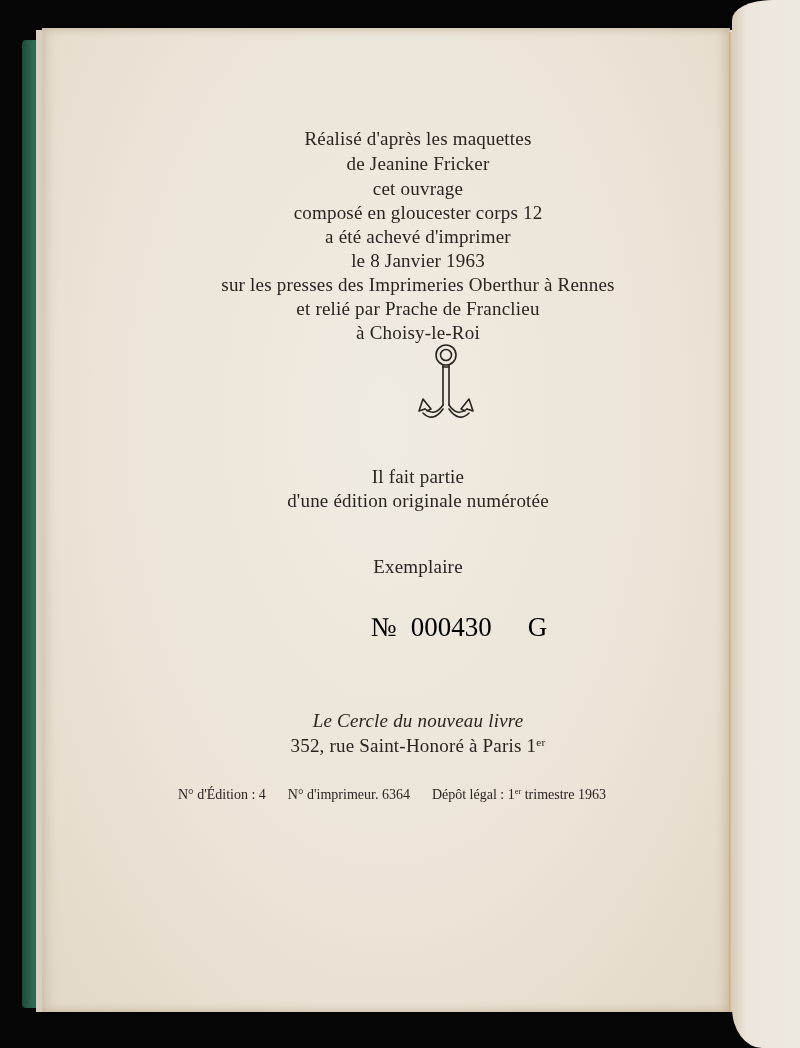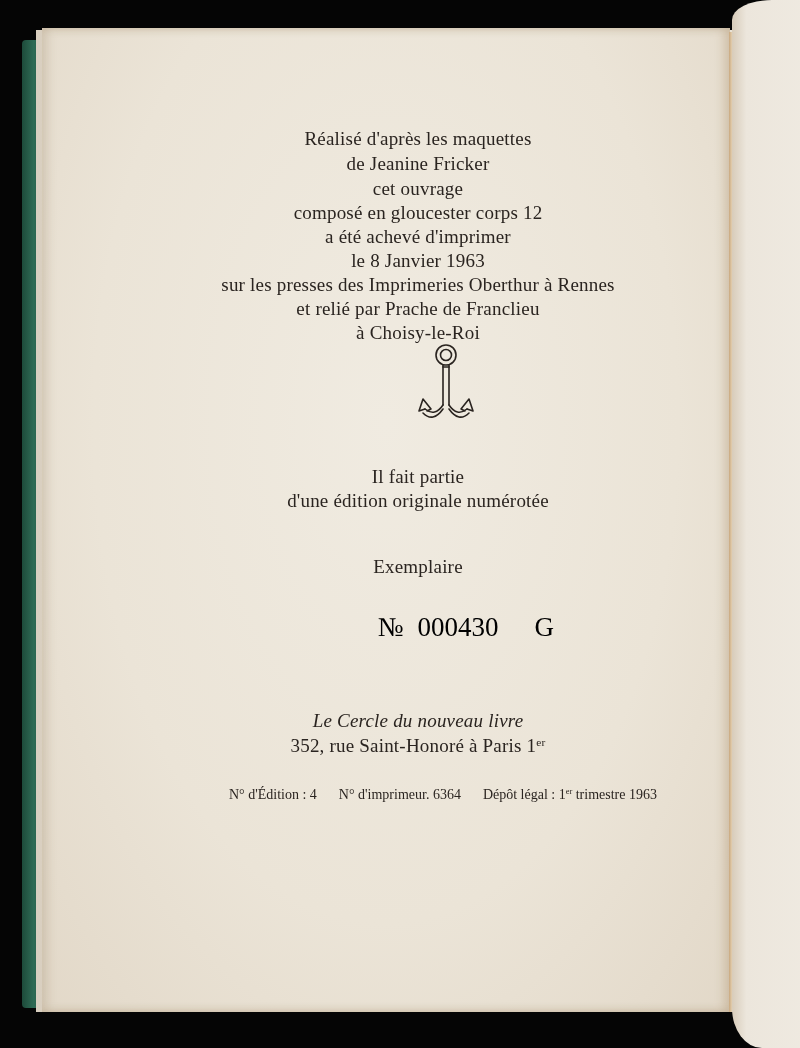--- a/index.html
+++ b/index.html
@@ -39,30 +39,30 @@
       background: linear-gradient(90deg, #c9a87e, #e3cfb0);
     }
     .content {
       position: absolute; left: 78px; top: 0; width: 736px;
       color: #2a2420;
       text-align: center;
     }
     .line { position: absolute; left: 0; right: 0; font-size: 19px; letter-spacing: 0.2px; white-space: nowrap; }
     .anchor { position: absolute; left: 413px; top: 343px; width: 66px; height: 84px; }
     .number-line {
-      position: absolute; top: 612px; left: 324px; width: 230px;
-      font-size: 27px; text-align: right; white-space: nowrap;
+      position: absolute; top: 612px; left: 344px; width: 230px;
+      font-size: 27px; text-align: center; white-space: nowrap;
       font-family: "Liberation Serif", serif;
     }
     .number-line .no { margin-right: 14px; }
     .number-line .series { margin-left: 36px; }
     .italic { font-style: italic; }
     .footer-line {
       position: absolute; top: 787px; left: 178px; width: 530px;
-      font-size: 14px; white-space: nowrap; text-align: center;
+      font-size: 14px; white-space: nowrap; text-align: left;
       color: #2a2420;
     }
     .footer-line span.gap { display: inline-block; width: 22px; }
     sup { font-size: 0.6em; vertical-align: 0.55em; }
   </style>
 </head>
 <body>
 
 <div class="binding"></div>
 <div class="page-stack"></div>

